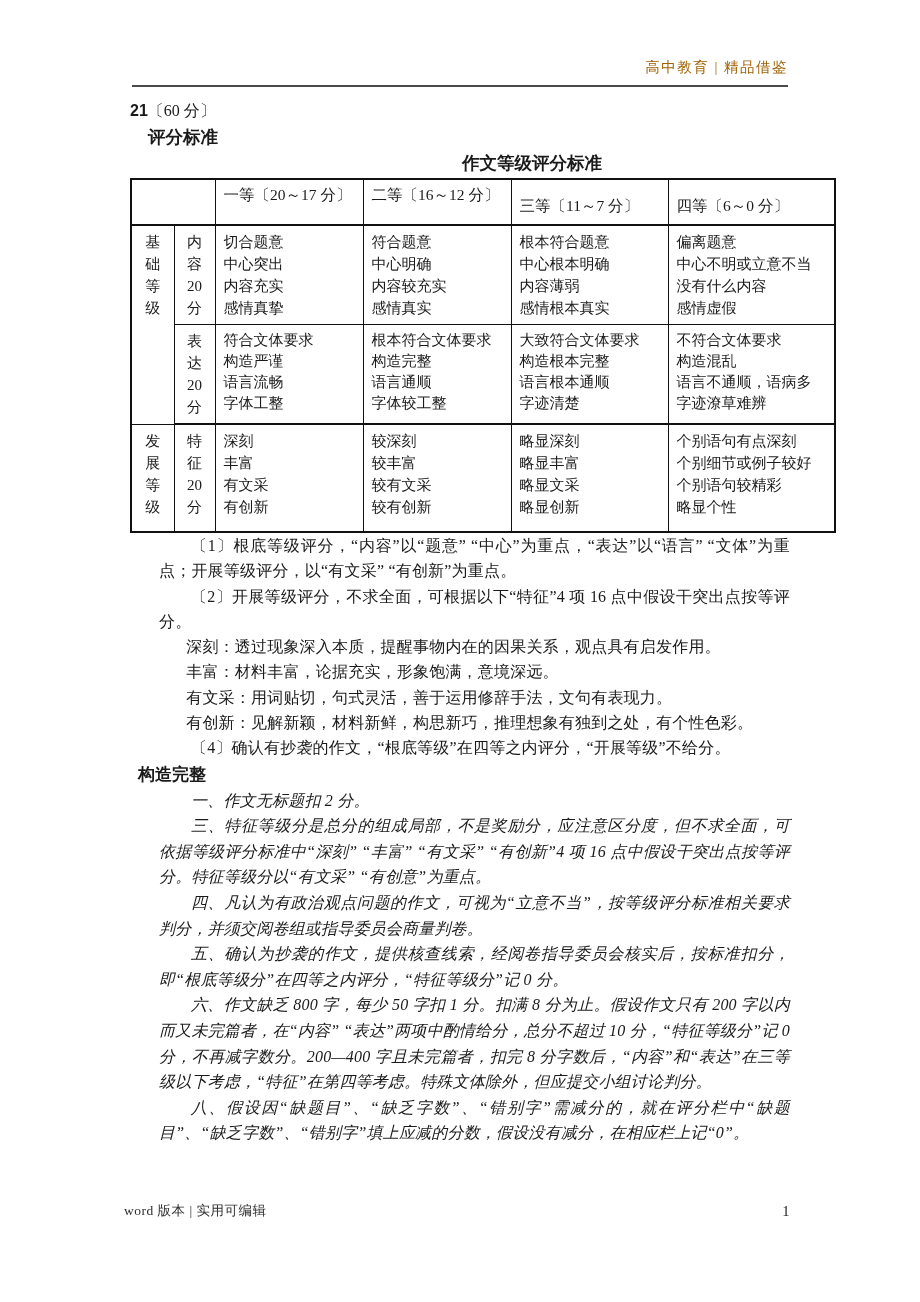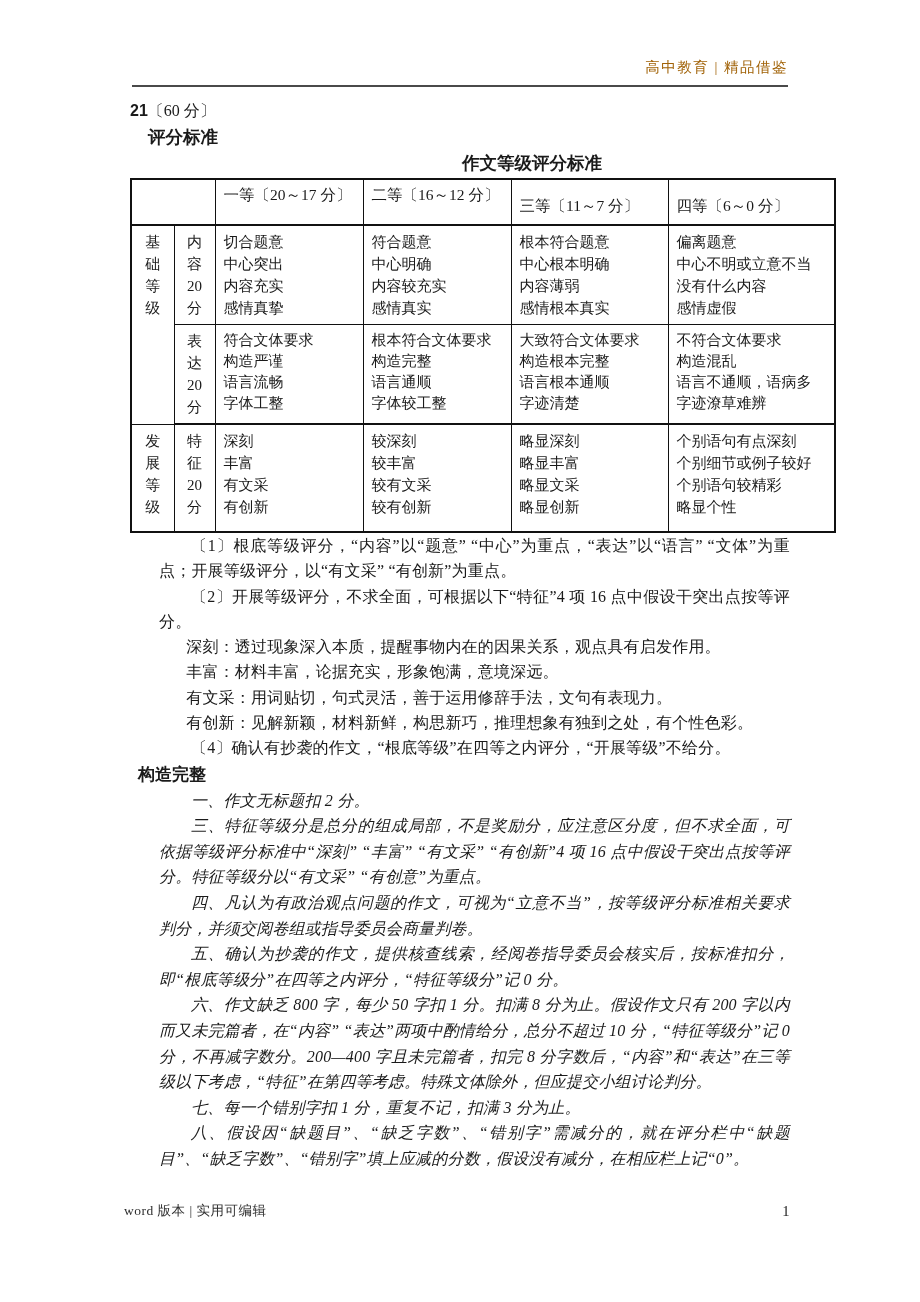--- a/index.html
+++ b/index.html
@@ -225,21 +225,20 @@
     <p class="def-p">有文采：用词贴切，句式灵活，善于运用修辞手法，文句有表现力。</p>
     <p class="def-p">有创新：见解新颖，材料新鲜，构思新巧，推理想象有独到之处，有个性色彩。</p>
     <p class="note-p">〔4〕确认有抄袭的作文，“根底等级”在四等之内评分，“开展等级”不给分。</p>
 
     <div class="rules-heading">构造完整</div>
     <p class="rule-p">一、作文无标题扣 2 分。</p>
     <p class="rule-p">三、特征等级分是总分的组成局部，不是奖励分，应注意区分度，但不求全面，可依据等级评分标准中“深刻” “丰富” “有文采” “有创新”4 项 16 点中假设干突出点按等评分。特征等级分以“有文采” “有创意”为重点。</p>
     <p class="rule-p">四、凡认为有政治观点问题的作文，可视为“立意不当”，按等级评分标准相关要求判分，并须交阅卷组或指导委员会商量判卷。</p>
     <p class="rule-p">五、确认为抄袭的作文，提供核查线索，经阅卷指导委员会核实后，按标准扣分，即“根底等级分”在四等之内评分，“特征等级分”记 0 分。</p>
     <p class="rule-p">六、作文缺乏 800 字，每少 50 字扣 1 分。扣满 8 分为止。假设作文只有 200 字以内而又未完篇者，在“内容” “表达”两项中酌情给分，总分不超过 10 分，“特征等级分”记 0 分，不再减字数分。200—400 字且未完篇者，扣完 8 分字数后，“内容”和“表达”在三等级以下考虑，“特征”在第四等考虑。特殊文体除外，但应提交小组讨论判分。</p>
-    <p class="rule-p">七、每一个错别字扣 1 分，重复不记，扣满 3 分为止。</p>
     <p class="rule-p">八、假设因“缺题目”、“缺乏字数”、“错别字”需减分的，就在评分栏中“缺题目”、“缺乏字数”、“错别字”填上应减的分数，假设没有减分，在相应栏上记“0”。</p>
   </div>
 
   <div class="doc-footer">
     <span>word 版本 | 实用可编辑</span>
     <span class="page-num">1</span>
   </div>
 
 </div>
 

